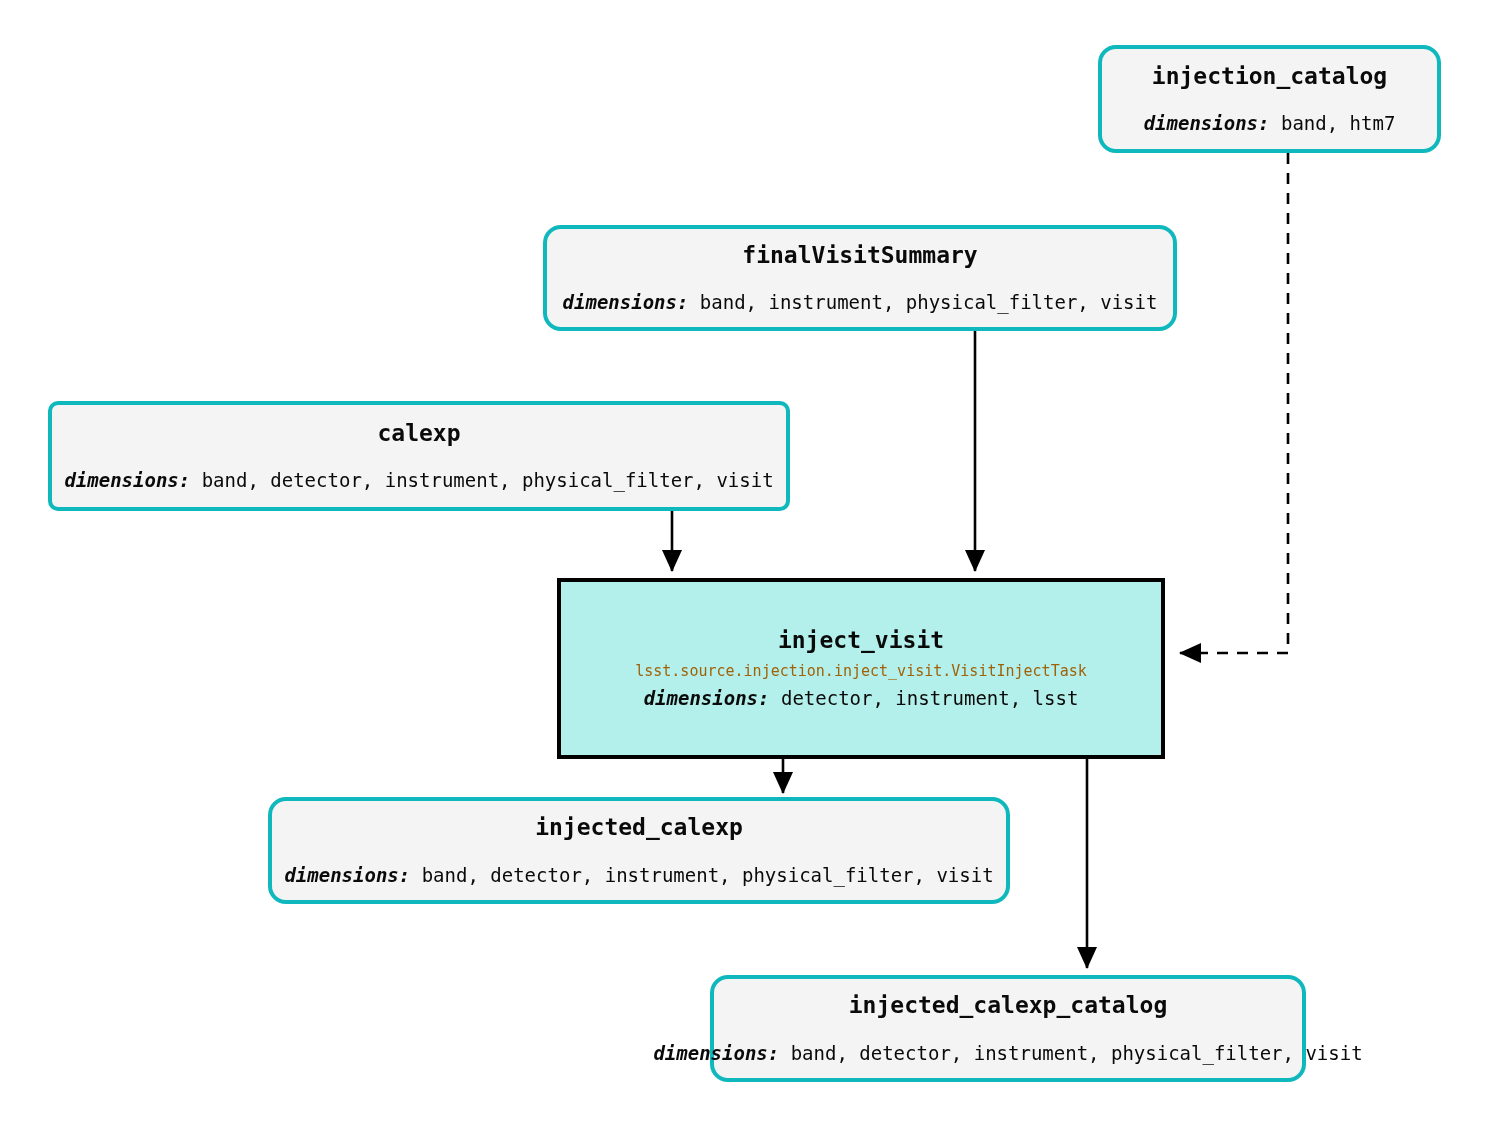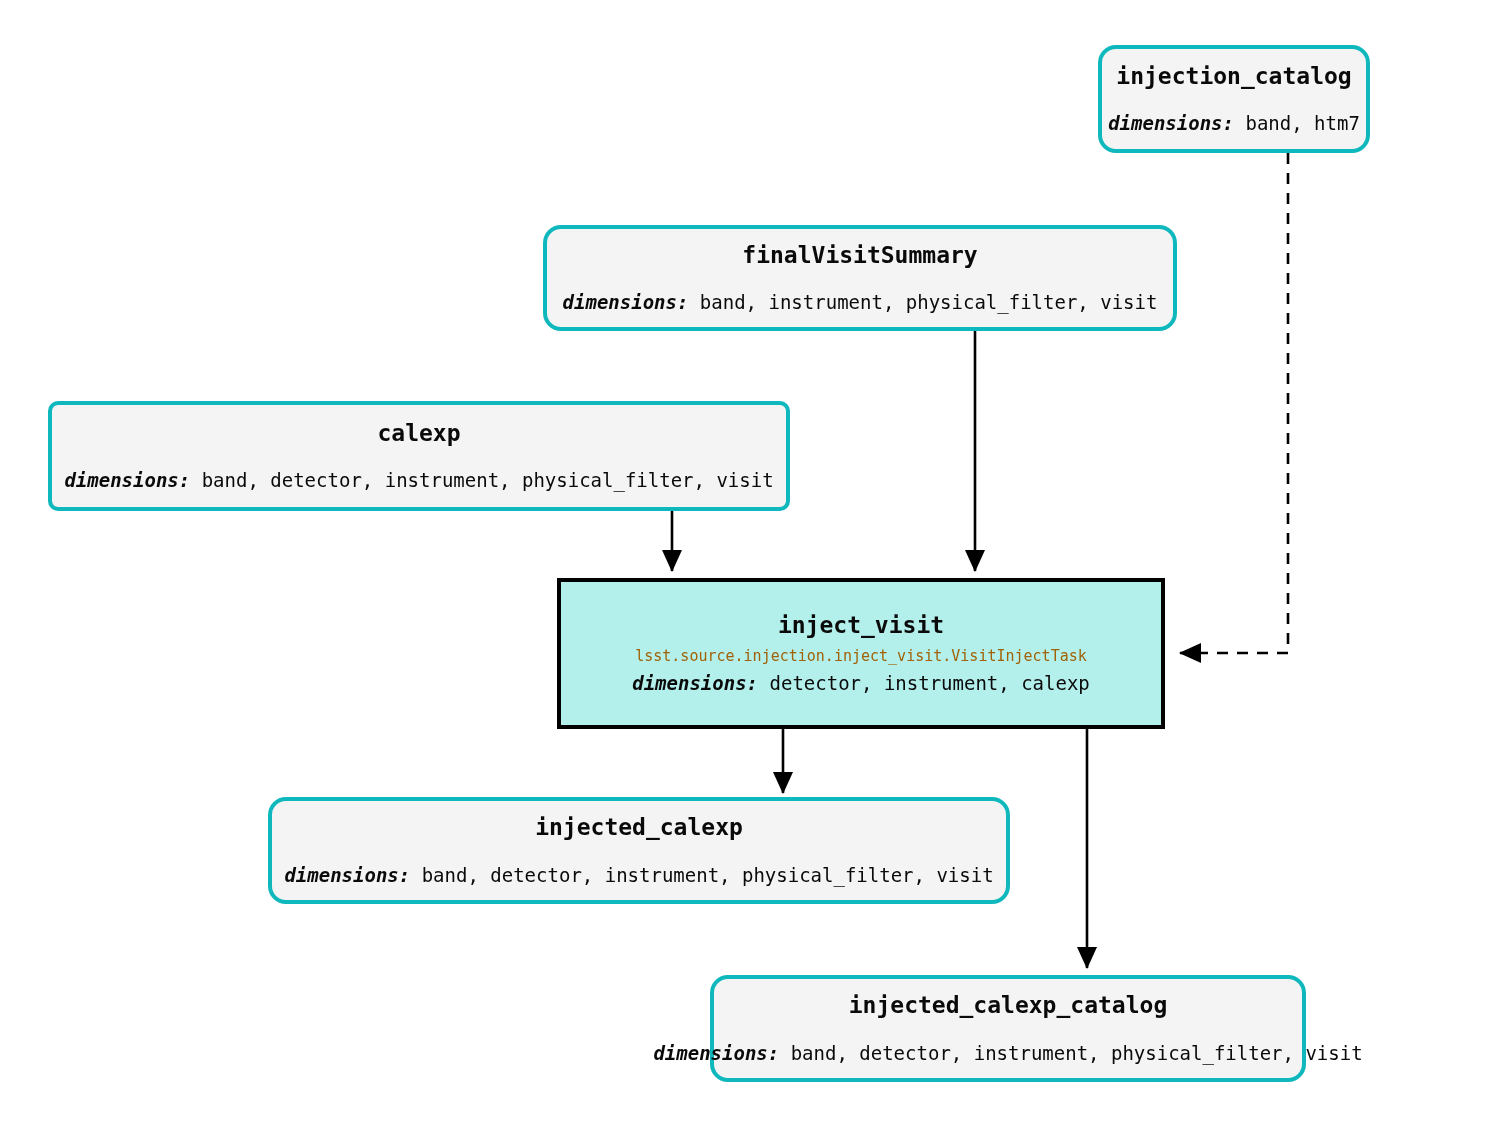--- a/index.html
+++ b/index.html
@@ -105,21 +105,21 @@
 
     <g>
       <line x1="783" y1="729" x2="783" y2="793" stroke="#000000" stroke-width="2.6" marker-end="url(#arrowhead)"></line>
     </g>
 
     <g>
       <line x1="1087" y1="729" x2="1087" y2="968" stroke="#000000" stroke-width="2.6" marker-end="url(#arrowhead)"></line>
     </g>
   </svg>
 
-  <div class="node dataset" style="left:1098px; top:45px; width:272px; height:108px;">
+  <div class="node dataset" style="left:1098px; top:45px; width:343px; height:108px;">
     <div class="node-title">injection_catalog</div>
     <div class="node-dims">
       <span class="dims-label">dimensions:</span>
       <span class="dims-value">band, htm7</span>
     </div>
   </div>
 
   <div class="node dataset" style="left:543px; top:225px; width:634px; height:106px;align-items:center;">
     <div class="node-title">finalVisitSummary</div>
     <div class="node-dims">
@@ -129,26 +129,26 @@
   </div>
 
   <div class="node dataset" style="left:48px; top:401px; width:742px; height:110px;border-radius:10px;">
     <div class="node-title">calexp</div>
     <div class="node-dims">
       <span class="dims-label">dimensions:</span>
       <span class="dims-value">band, detector, instrument, physical_filter, visit</span>
     </div>
   </div>
 
-  <div class="node task" style="left:557px; top:578px; width:608px; height:151px;">
+  <div class="node task" style="left:557px; top:578px; width:608px; height:181px;">
     <div class="node-title">inject_visit</div>
     <div class="node-subtitle">lsst.source.injection.inject_visit.VisitInjectTask</div>
     <div class="node-dims">
       <span class="dims-label">dimensions:</span>
-      <span class="dims-value">detector, instrument, calexp</span>
+      <span class="dims-value">detector, instrument, lsst</span>
     </div>
   </div>
 
   <div class="node dataset" style="left:268px; top:797px; width:742px; height:107px;">
     <div class="node-title">injected_calexp</div>
     <div class="node-dims">
       <span class="dims-label">dimensions:</span>
       <span class="dims-value">band, detector, instrument, physical_filter, visit</span>
     </div>
   </div>

